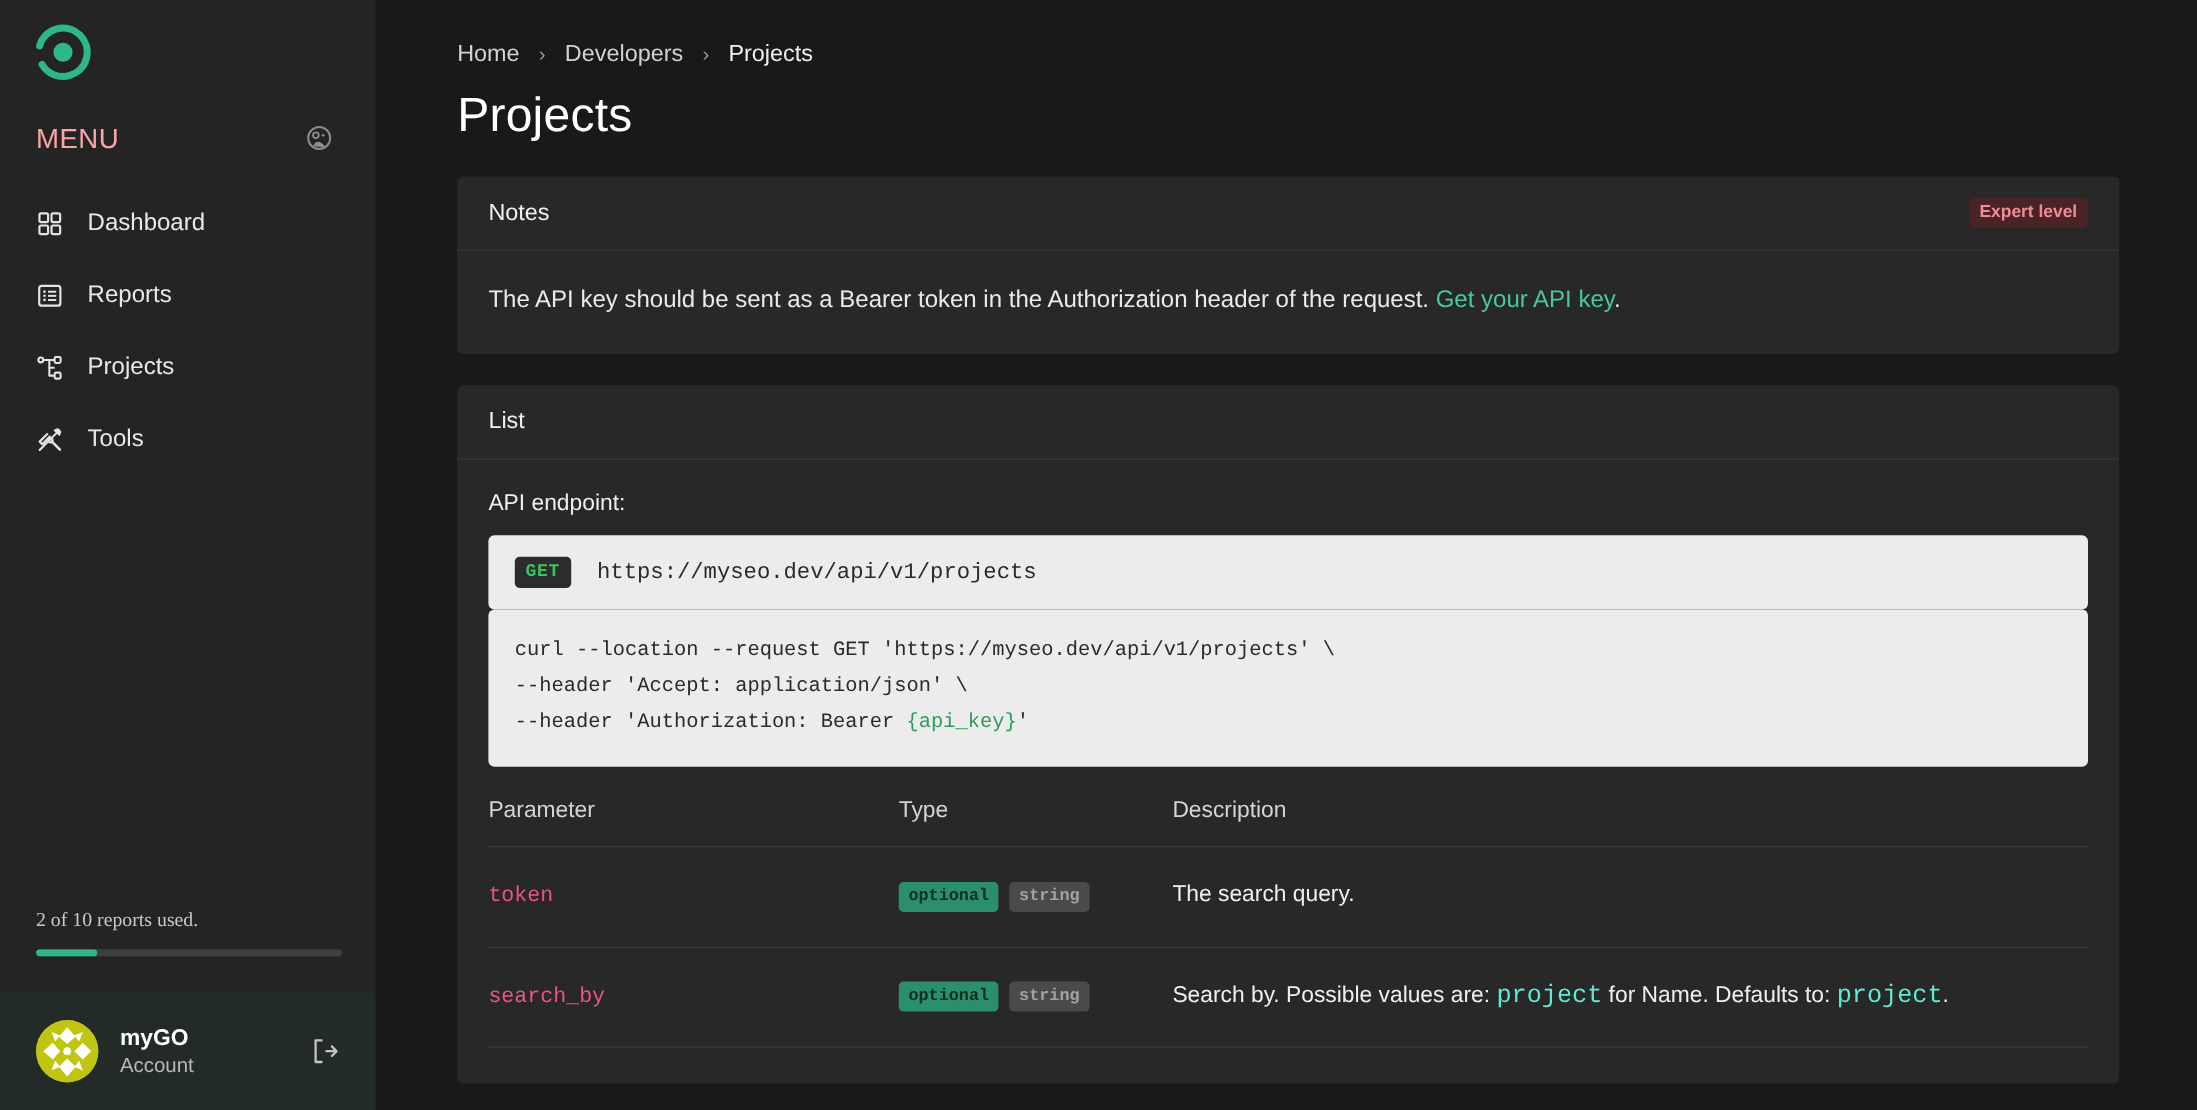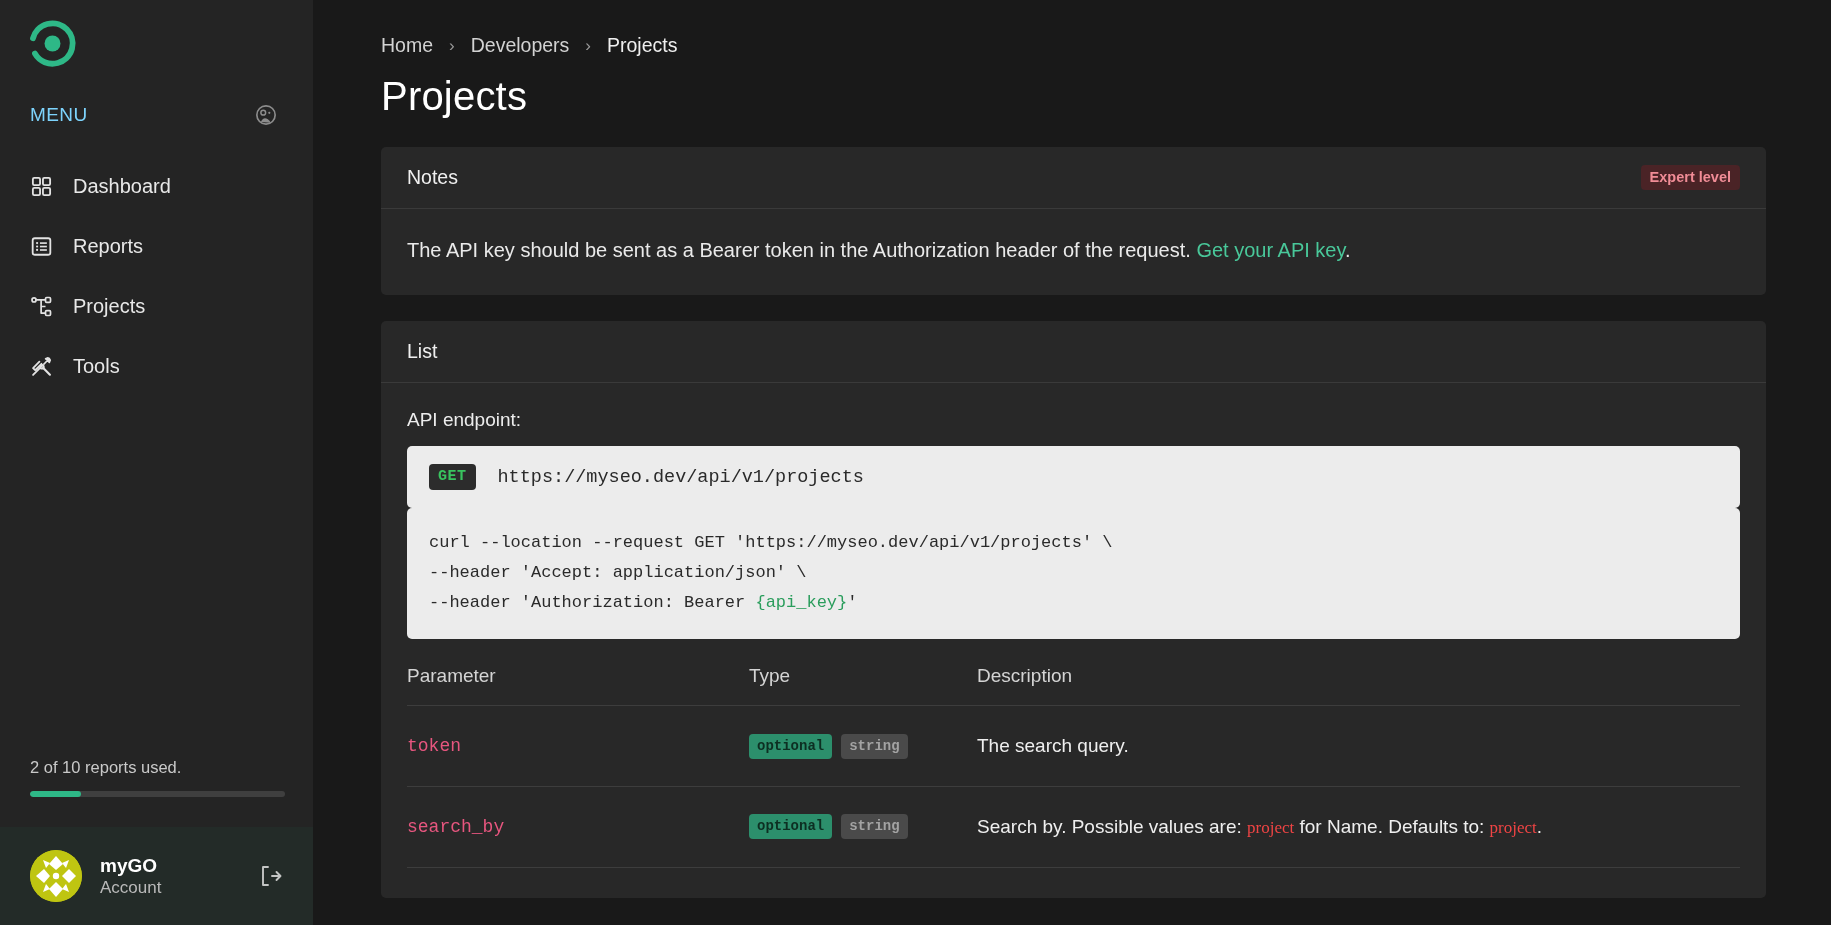--- a/index.html
+++ b/index.html
@@ -29,22 +29,22 @@
 
   .menu-head {
     display: flex;
     align-items: center;
     justify-content: space-between;
     padding: 0 36px 0 30px;
     height: 46px;
     margin-top: 6px;
   }
   .menu-label {
-    color: #7dd3fc;
-    font-size: 19px;
+    color: #fca5a5;
+    font-size: 23px;
     letter-spacing: 0.4px;
   }
   .theme-icon { width: 22px; height: 22px; display: block; opacity: .72; cursor: pointer; }
 
   .nav { margin-top: 18px; }
   .nav-item {
     display: flex;
     align-items: center;
     gap: 20px;
     height: 60px;
@@ -52,21 +52,21 @@
     color: #e8e8e8;
     font-size: 20px;
     cursor: pointer;
     text-decoration: none;
   }
   .nav-ico { width: 23px; height: 23px; flex: 0 0 23px; display: block; }
 
   .sidebar-spacer { flex: 1 1 auto; }
 
   .quota { padding: 0 30px 30px 30px; }
-  .quota-text { color: #c9c9c9; font-size: 16.5px; margin-bottom: 14px; }
+  .quota-text { color: #c9c9c9; font-size: 16.5px; margin-bottom: 14px; font-family: Liberation Serif, serif; }
   .quota-bar {
     height: 6px;
     width: 255px;
     background: #3f3f3f;
     border-radius: 3px;
     overflow: hidden;
   }
   .quota-fill { height: 100%; background: #2eb887; border-radius: 3px; }
 
   .account {
@@ -234,23 +234,23 @@
     font-family: "Liberation Mono", monospace;
     border-radius: 4px;
     padding: 4px 8px 5px 8px;
   }
   .desc {
     color: #efefef;
     font-size: 19px;
     line-height: 1.45;
   }
   .code-inline {
-    color: #ef4444;
-    font-family: Liberation Serif, serif;
-    font-size: 17px;
+    color: #5eead4;
+    font-family: Liberation Mono, monospace;
+    font-size: 21px;
   }
 </style>
 </head>
 <body>
 
 <div class="app">
 
   <aside class="sidebar">
 
     <div class="logo-wrap">

